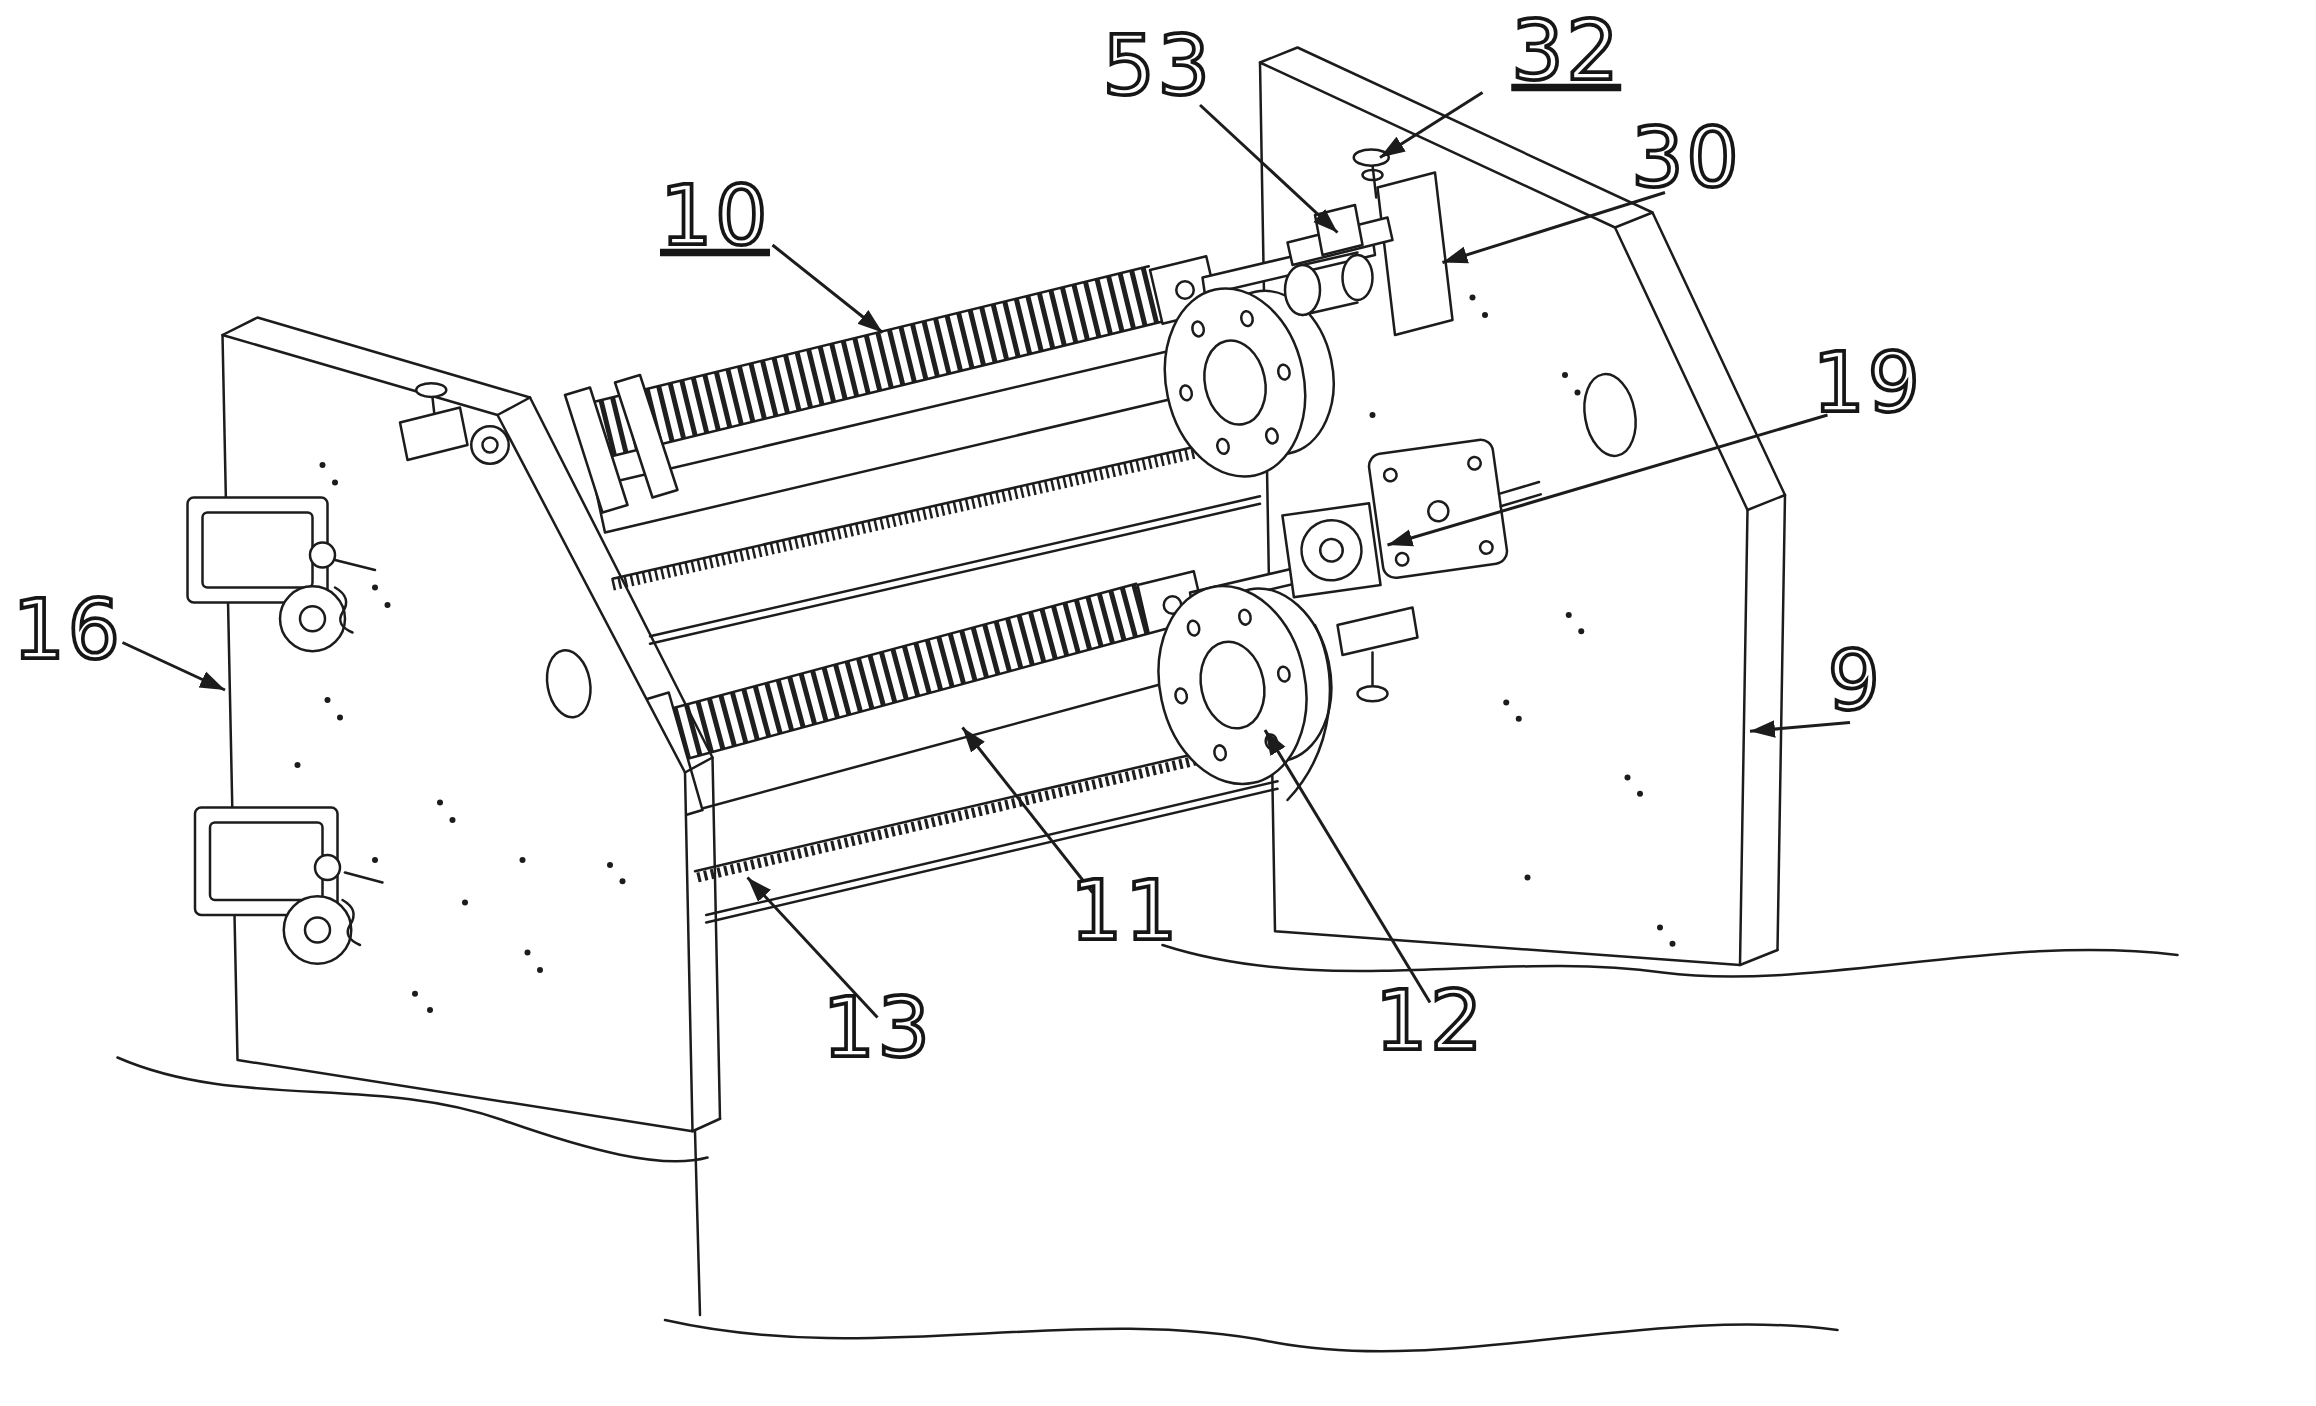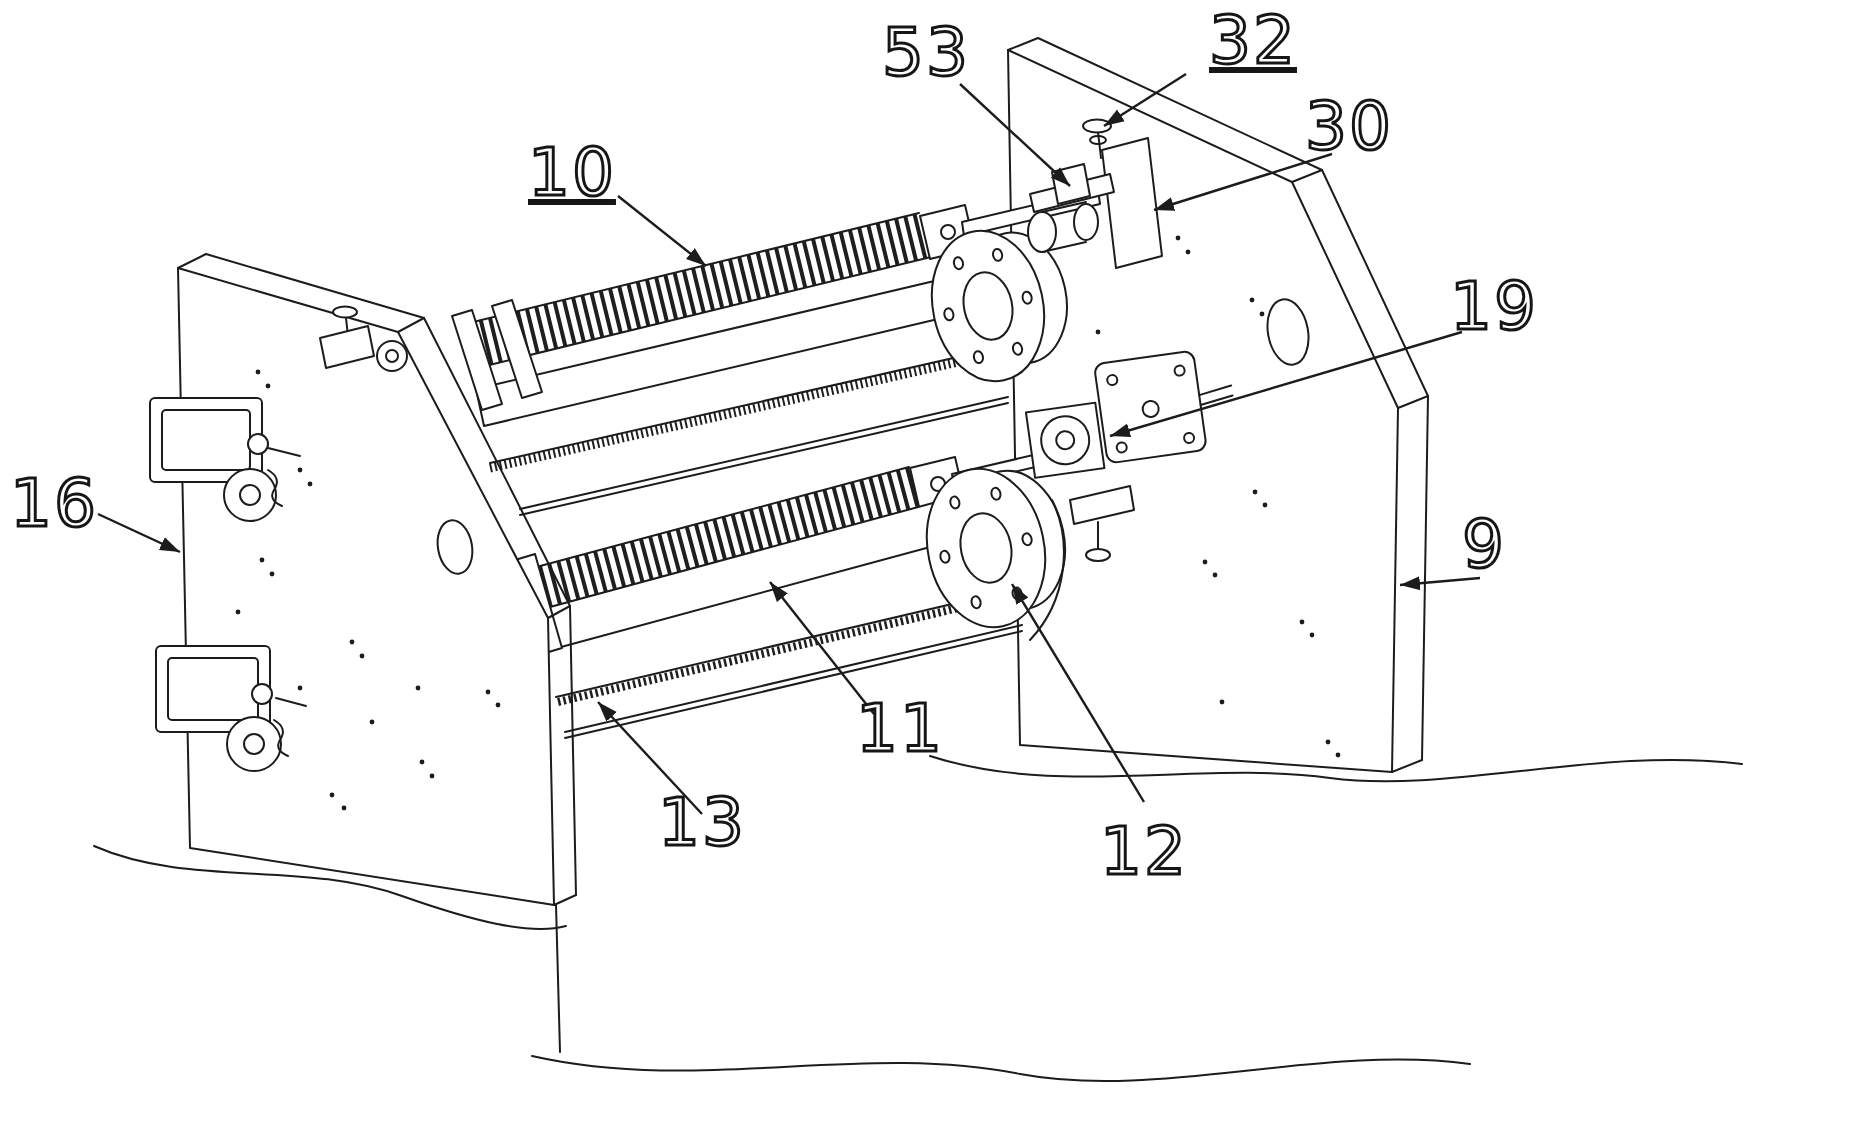--- a/index.html
+++ b/index.html
@@ -15,21 +15,21 @@
   .coil { stroke:#1f1f1f; fill:none; stroke-linecap:butt; }
   .leader { stroke:#1c1c1c; stroke-width:2.4; fill:none; }
   .ref-label {
     position:absolute; font-size:66px; line-height:1; font-weight:500;
     color:#161616; letter-spacing:2px; user-select:none;
     -webkit-text-fill-color:#ffffff; -webkit-text-stroke:3px #161616;
   }
   .l10{left:528px;top:140px;text-decoration:underline;} .l31{left:882px;top:20px;} .l32{left:1209px;top:8px;text-decoration:underline;}
   .l30{left:1305px;top:94px;} .l19{left:1450px;top:274px;} .l16{left:10px;top:452px;margin-top:19px;}
   .l17{left:1462px;top:512px;} .l11{left:840px;top:696px;margin-left:16px;} .l13{left:658px;top:790px;text-align:center;}
-  .l12{left:1100px;top:784px;margin-top:35px;}
+  .l12{left:1100px;top:784px;}
 </style>
 </head>
 <body>
 
 <div class="stage">
 
 <svg viewBox="0 0 1853 1125" width="1853" height="1125">
   <defs>
     <marker id="arrowhead" markerUnits="userSpaceOnUse" markerWidth="22" markerHeight="16" refX="20" refY="8" orient="auto">
       <polygon points="0,1 20,8 0,15" fill="#1c1c1c"></polygon>

